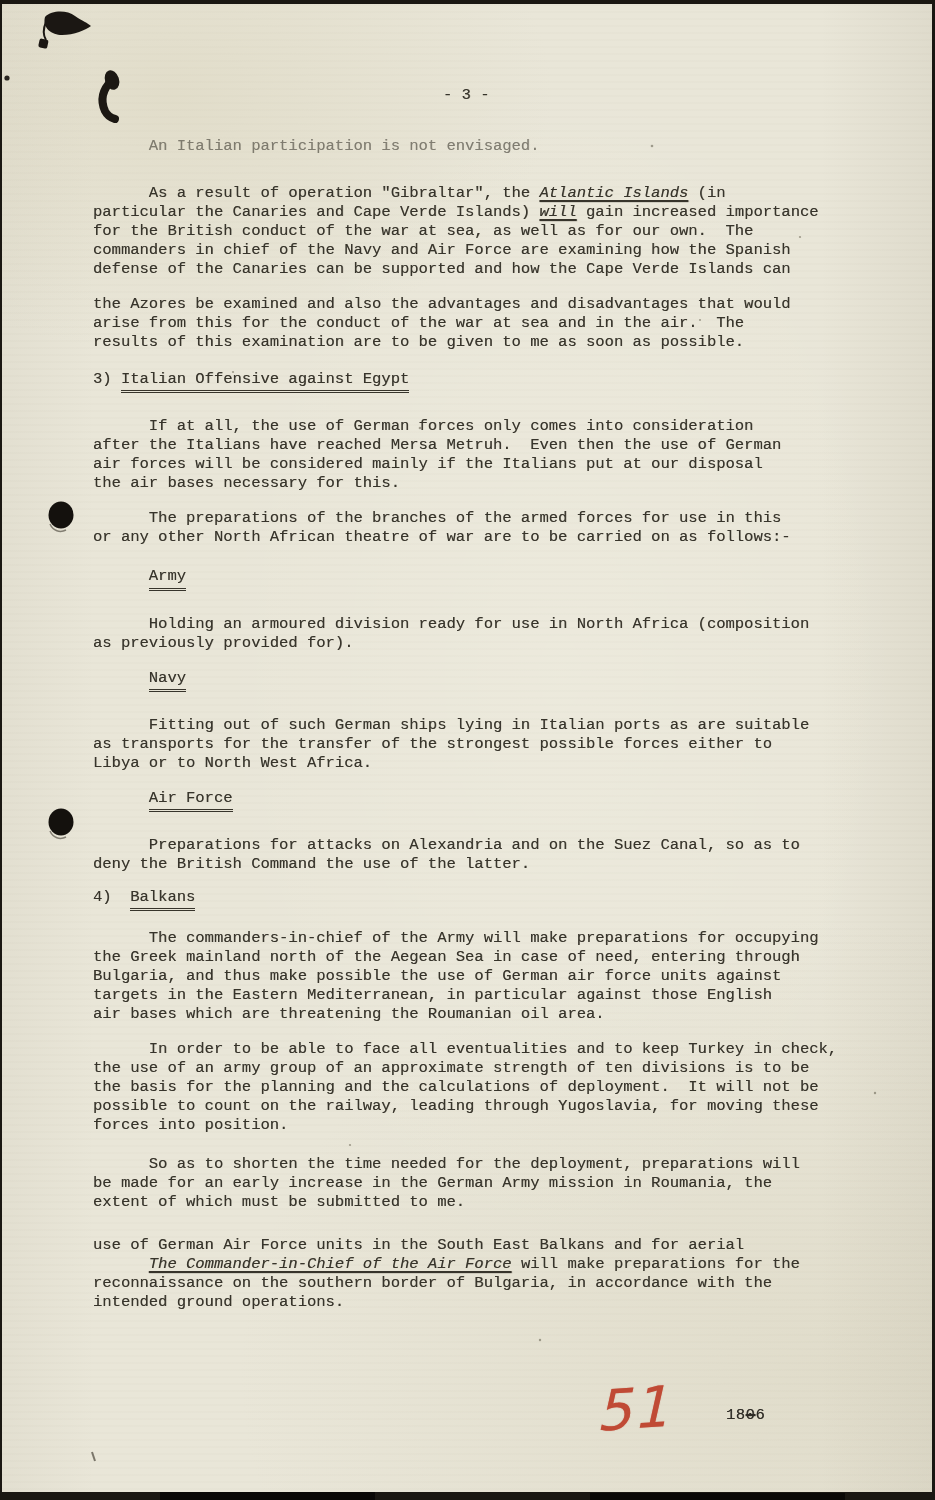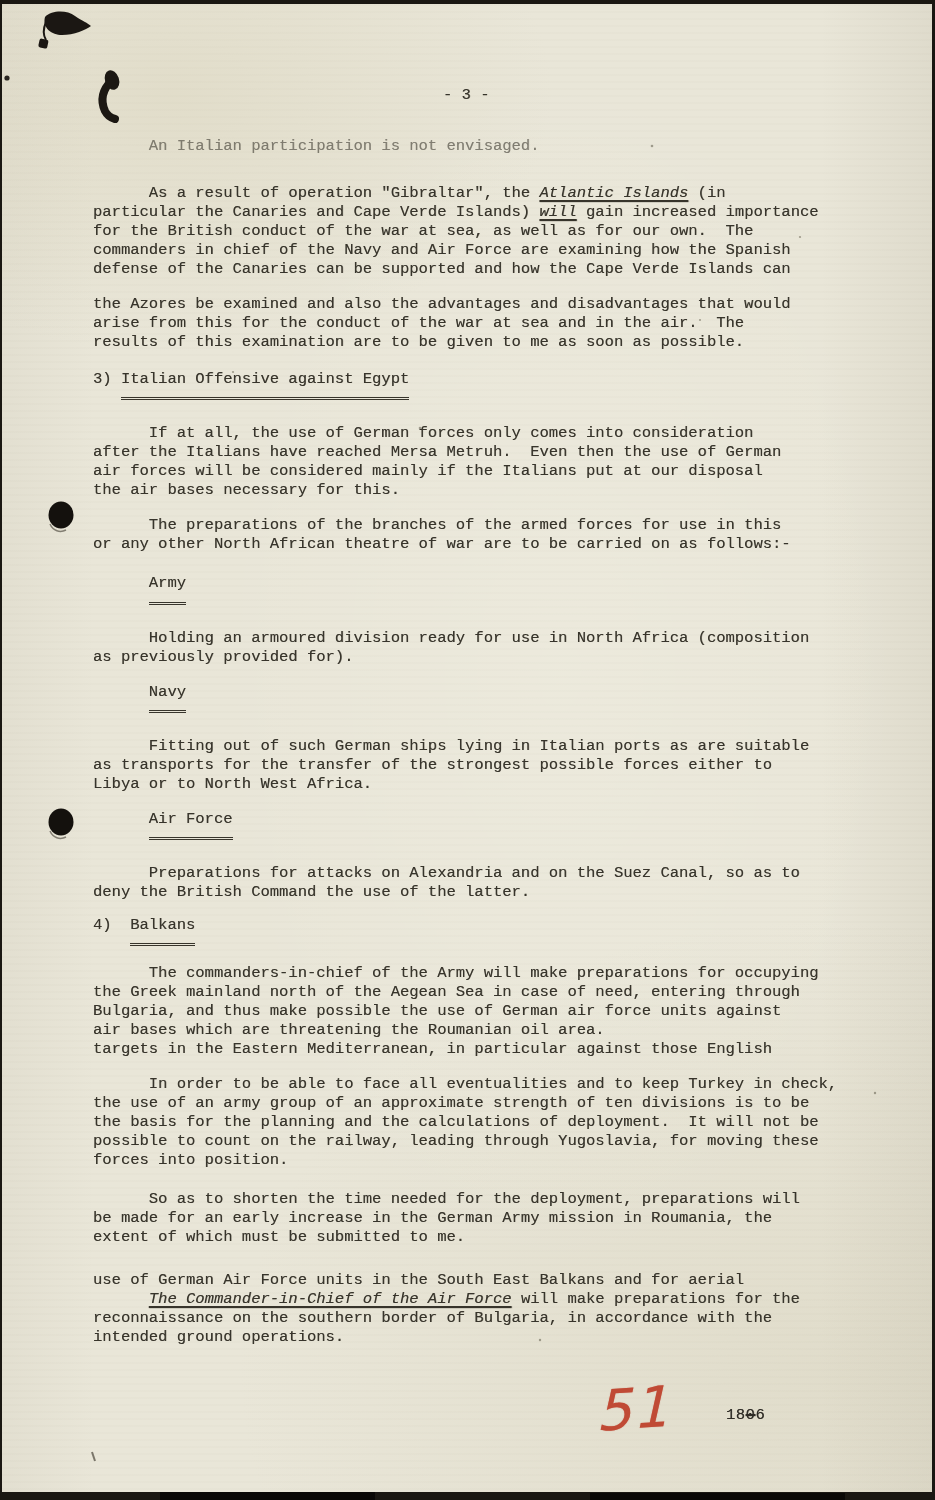--- a/index.html
+++ b/index.html
@@ -16,21 +16,21 @@
   .content{position:absolute;left:91px;top:82px;width:780px;color:#37342b;
            font-size:15.5px;line-height:19px;
            text-shadow:0.3px 0.3px 0.6px rgba(54,50,40,.5);}
   .line{white-space:pre;}
   .block{margin-bottom:16px;}
   .mb14{margin-bottom:14px}.mb18{margin-bottom:18px}.mb20{margin-bottom:20px}
   .mb24{margin-bottom:24px}.mb28{margin-bottom:28px}.mb32{margin-bottom:32px}
   .pagenum{margin-left:350px;}
   .faded{opacity:.58;filter:blur(.35px);}
   .u1{text-decoration:underline;text-decoration-thickness:1.5px;text-underline-offset:3px;font-style:italic;}
-  .u2{display:inline-block;border-bottom:3px double currentColor;padding-bottom:10px;line-height:1.05;}
+  .u2{display:inline-block;border-bottom:3px double currentColor;padding-bottom:3px;line-height:1.05;}
   .red-number{position:absolute;left:598px;top:1372px;color:#c04a35;
               font-family:"DejaVu Sans",sans-serif;font-style:italic;font-size:56px;
               transform:rotate(-4deg) skewX(-6deg);text-shadow:0 0 1px rgba(192,74,53,.6);
               letter-spacing:2px;}
   .stamp{position:absolute;left:724px;top:1402px;color:#2e2b25;font-size:15.5px;
          letter-spacing:.5px;text-shadow:0.3px 0.3px 0.5px rgba(46,43,37,.6);}
   .stamp .strike{text-decoration:line-through;text-decoration-thickness:1.5px;}
   .artifacts{position:absolute;left:0;top:0;pointer-events:none;}
 </style>
 </head>
@@ -92,22 +92,22 @@
           <div class="line"><span>      Preparations for attacks on Alexandria and on the Suez Canal, so as to</span></div>
           <div class="line"><span>deny the British Command the use of the latter.</span></div>
         </div>
         <div class="block mb18">
           <div class="line"><span>4)  </span><span class="u2">Balkans</span></div>
         </div>
         <div class="block mb16">
           <div class="line"><span>      The commanders-in-chief of the Army will make preparations for occupying</span></div>
           <div class="line"><span>the Greek mainland north of the Aegean Sea in case of need, entering through</span></div>
           <div class="line"><span>Bulgaria, and thus make possible the use of German air force units against</span></div>
+          <div class="line"><span>targets in the Eastern Mediterranean, in particular against those English</span></div>
           <div class="line"><span>air bases which are threatening the Roumanian oil area.</span></div>
-          <div class="line"><span>targets in the Eastern Mediterranean, in particular against those English</span></div>
         </div>
         <div class="block mb20">
           <div class="line"><span>      In order to be able to face all eventualities and to keep Turkey in check,</span></div>
           <div class="line"><span>the use of an army group of an approximate strength of ten divisions is to be</span></div>
           <div class="line"><span>the basis for the planning and the calculations of deployment.  It will not be</span></div>
           <div class="line"><span>possible to count on the railway, leading through Yugoslavia, for moving these</span></div>
           <div class="line"><span>forces into position.</span></div>
         </div>
         <div class="block mb24">
           <div class="line"><span>      So as to shorten the time needed for the deployment, preparations will</span></div>

